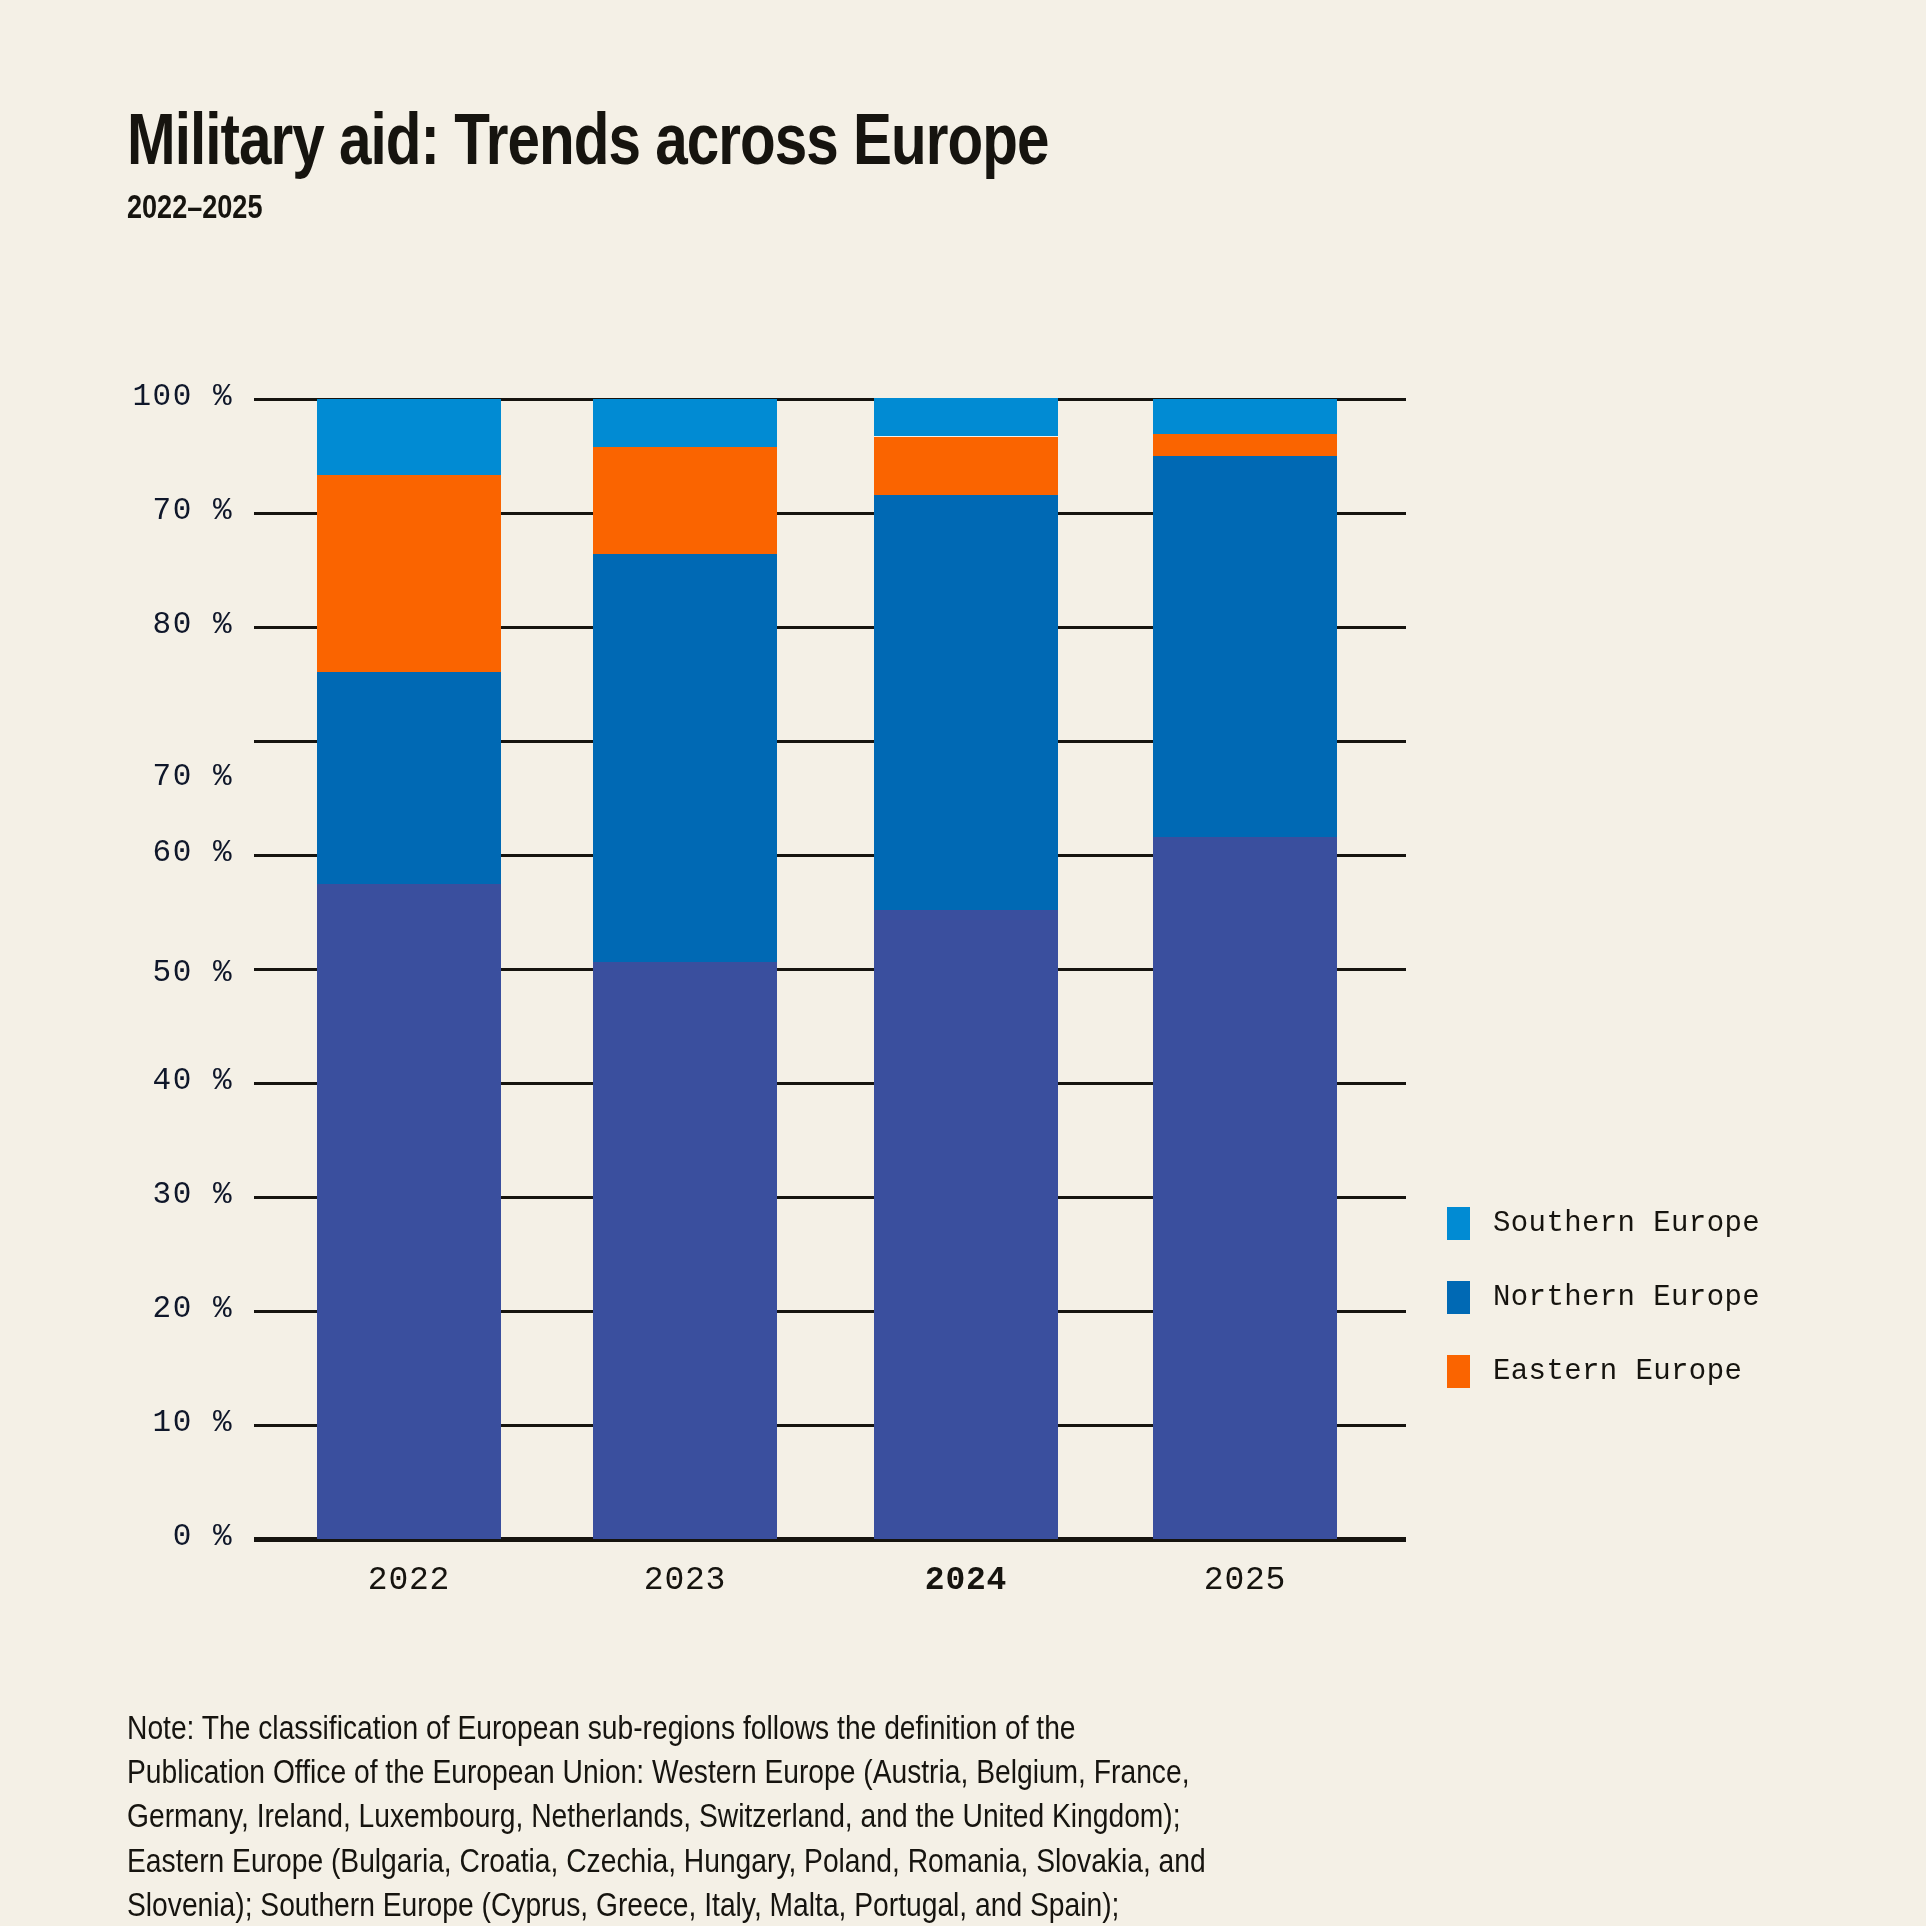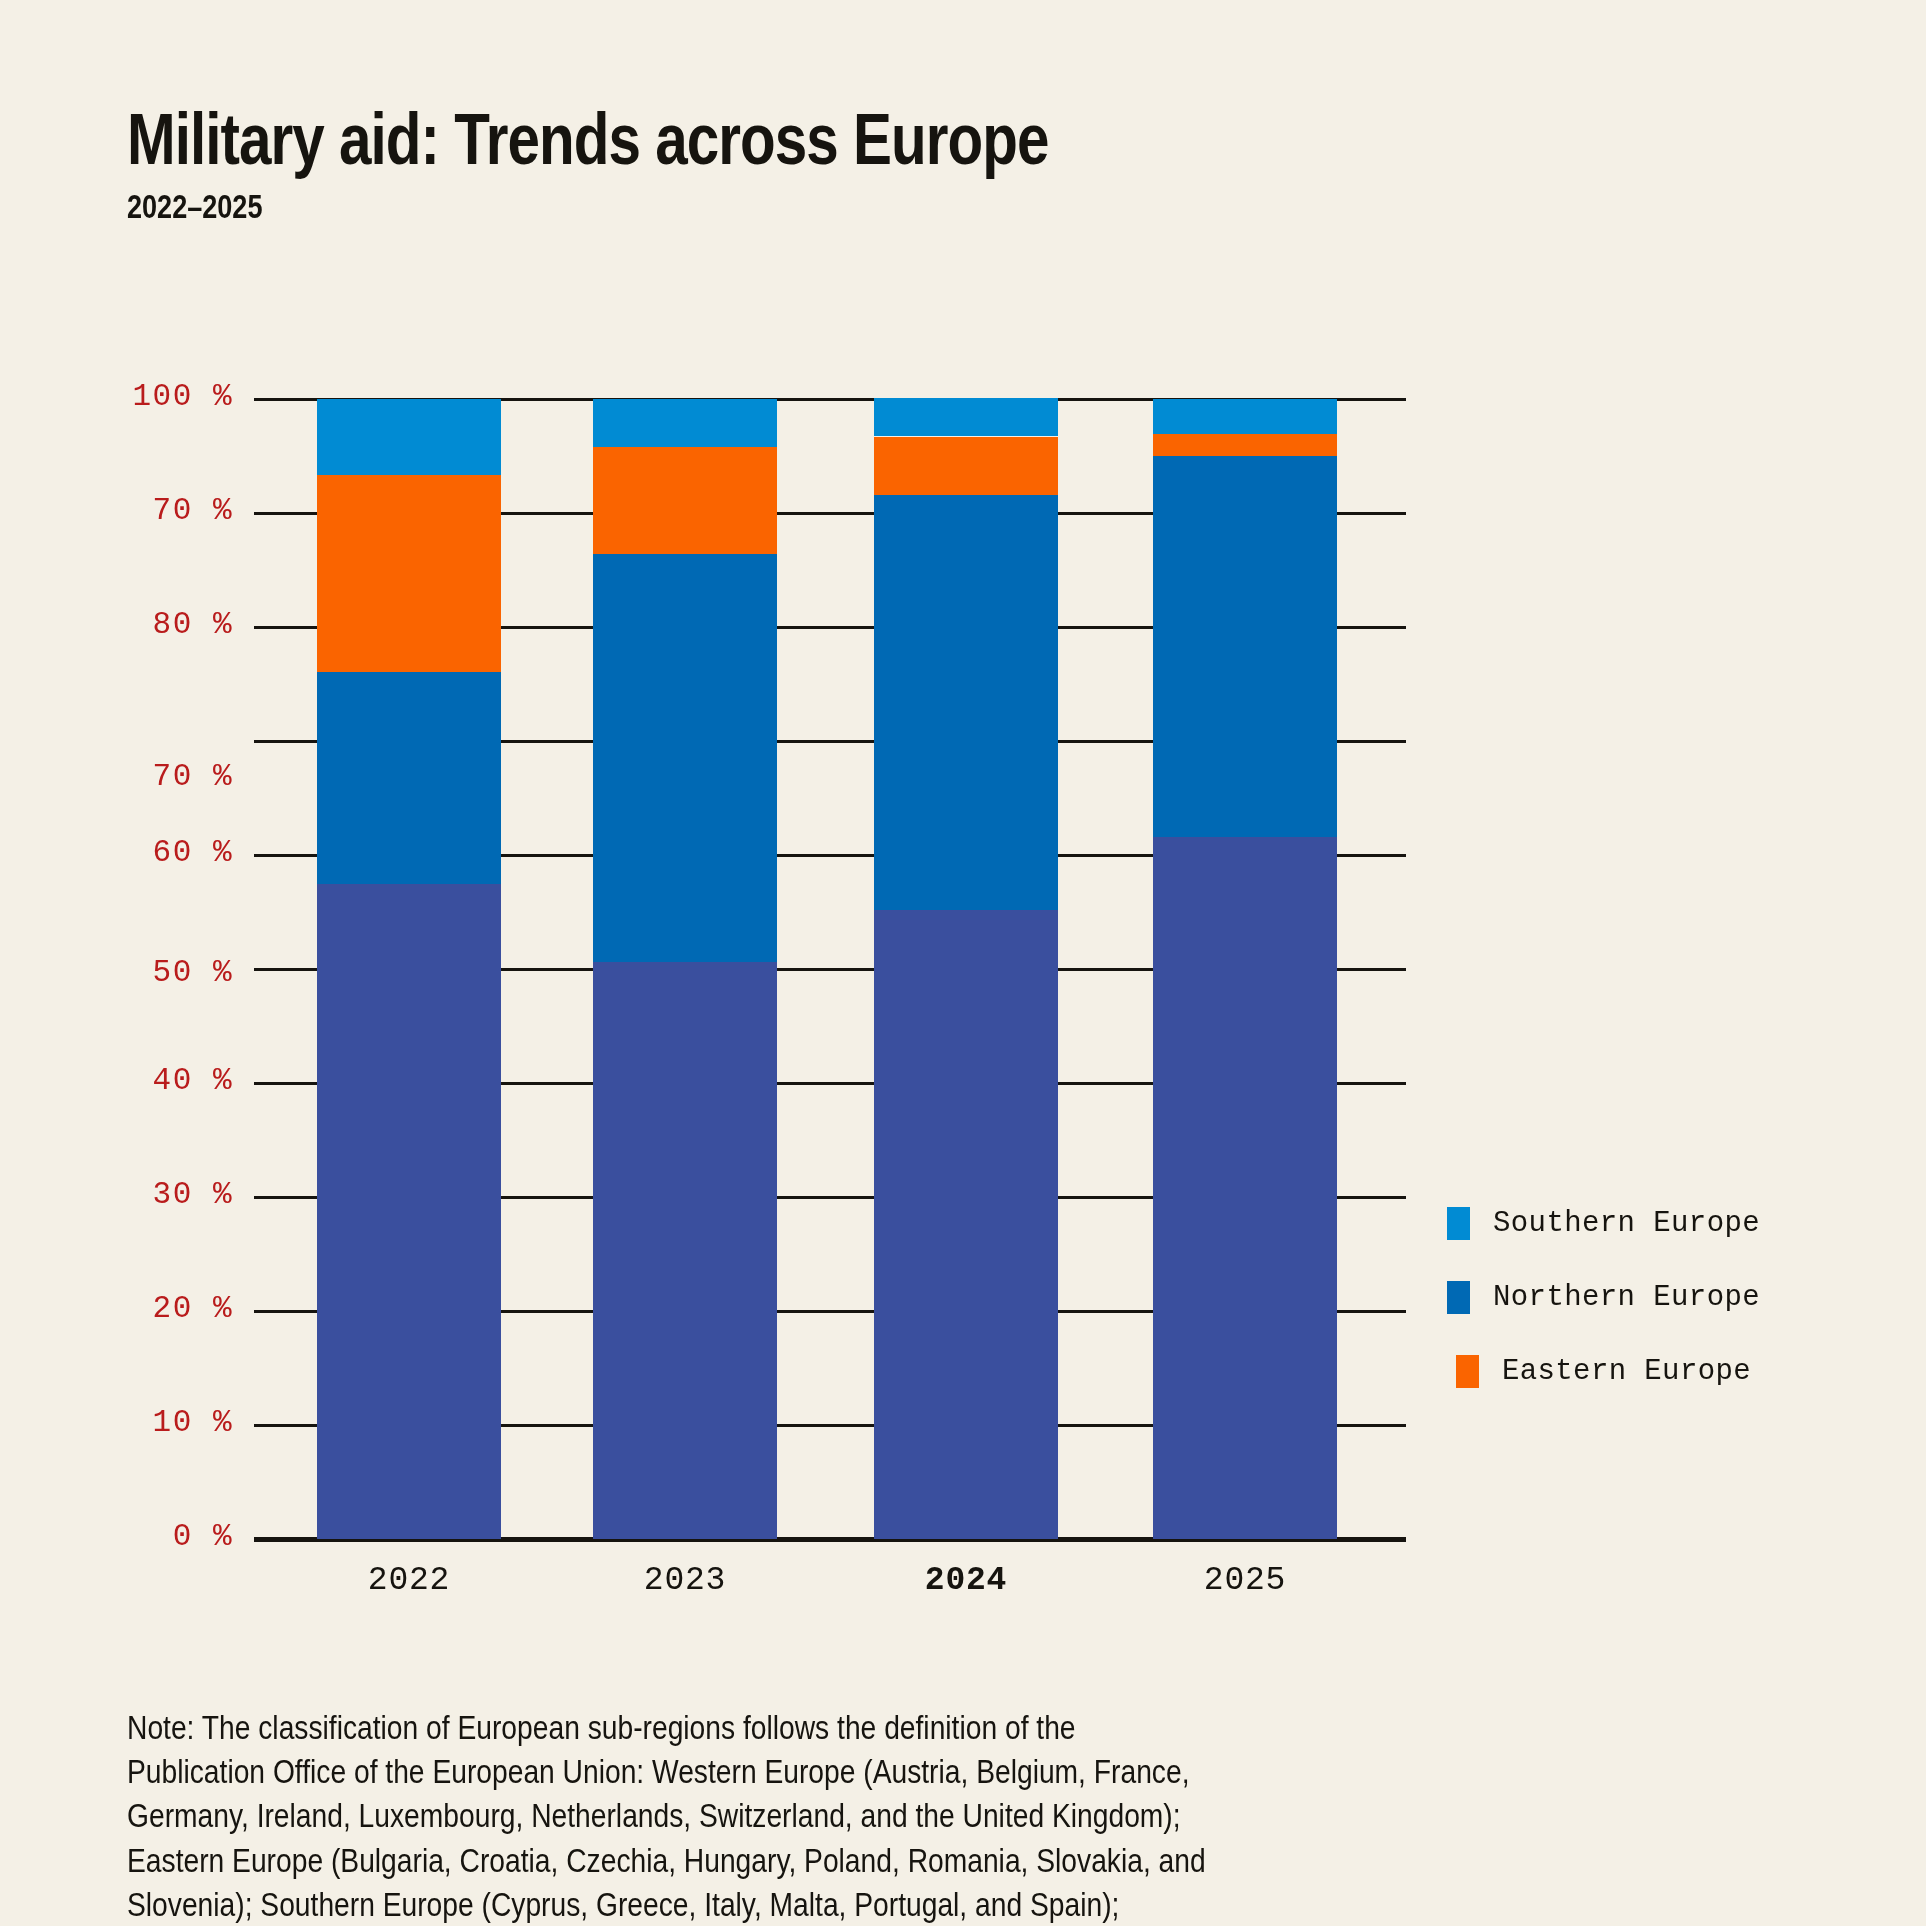--- a/index.html
+++ b/index.html
@@ -71,21 +71,21 @@
     top: 1537px;
   }
   .ytick-label {
     position: absolute;
     right: 1693px;     
     width: 231px;
     text-align: right;
     font-family: "Liberation Mono", "DejaVu Sans Mono", monospace;
     font-size: 31px;
     letter-spacing: 1.5px;
-    color: #b91c1c;
+    color: #0f172a;
     white-space: pre;
   }
 
   .bar-group {
     position: absolute;
     bottom: 0;
   }
   .bar {
     position: absolute;
     width: 100%;
@@ -104,21 +104,20 @@
   
   #legend {
     position: absolute;
     left: 1447px;
     top: 1186px;
   }
   .legend-row {
     display: flex;
     align-items: center;
     height: 74px;
-    justify-content: center;
   }
   .legend-swatch {
     width: 23px;
     height: 33px;
     flex: 0 0 auto;
   }
   .legend-label {
     margin-left: 23px;
     font-family: "Liberation Mono", "DejaVu Sans Mono", monospace;
     font-size: 29px;

